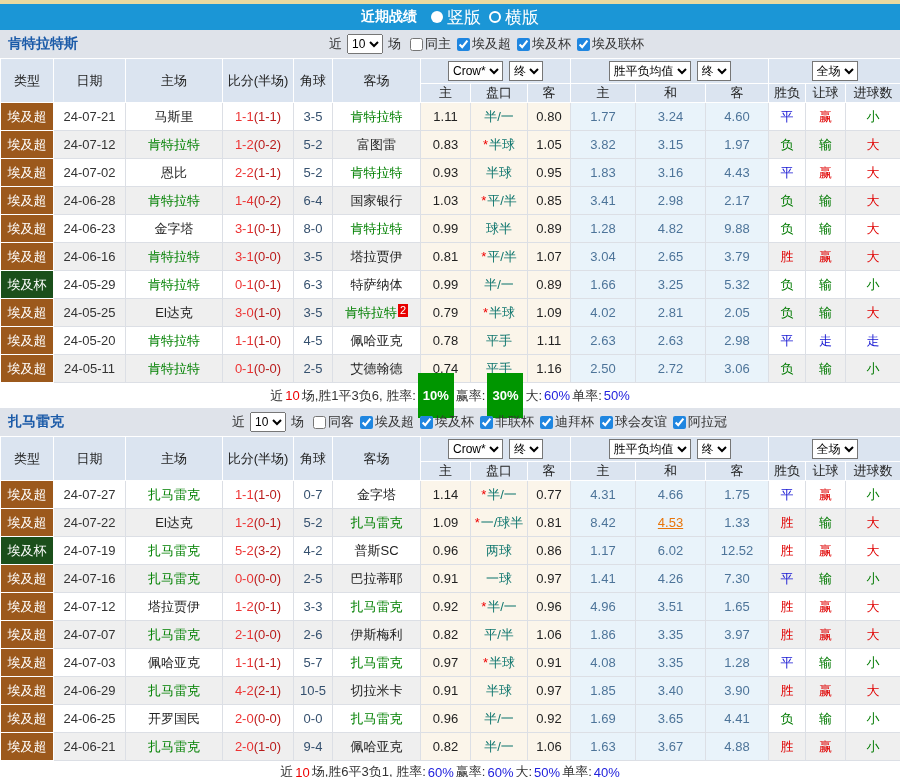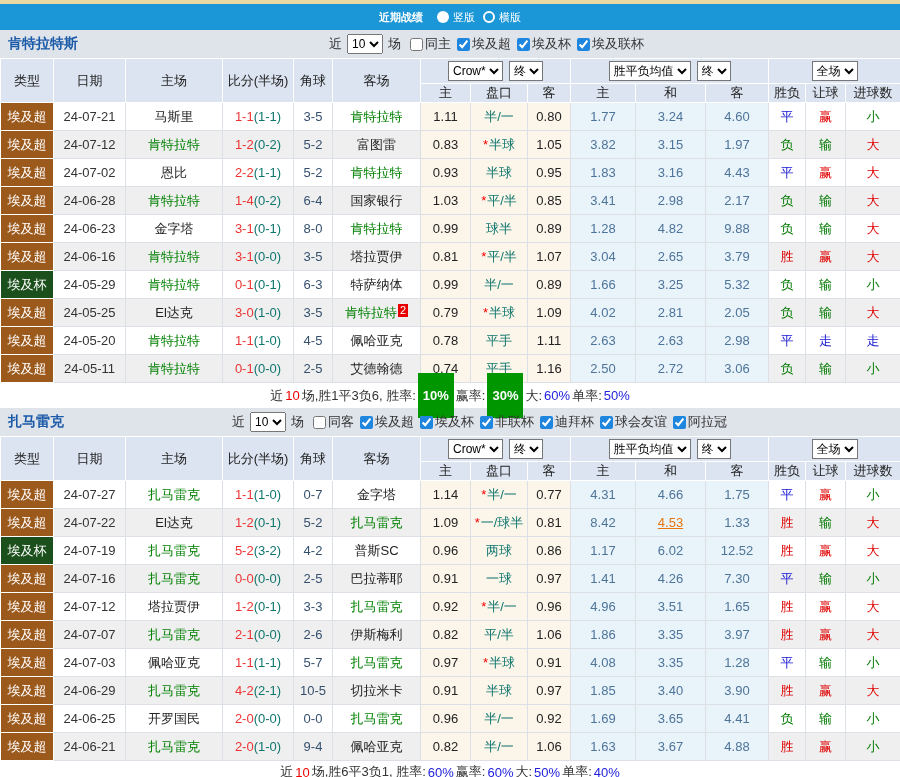--- a/index.html
+++ b/index.html
@@ -1,44 +1,44 @@
 <!DOCTYPE html>
 <html><head>
 <meta charset="utf-8">
 <style>
   html,body{margin:0;padding:0;}
   body{width:900px;font-family:"Liberation Sans","DejaVu Sans",sans-serif;font-size:13px;color:#333;background:#fff;}
   .topstrip{height:4px;background:#ead9a0;}
   .topbar{height:26px;background:#1b96d6;display:flex;align-items:center;justify-content:center;color:#fff;}
-  .topbar .title{font-weight:bold;font-size:11px;margin-right:6px;}
+  .topbar .title{font-weight:bold;font-size:14px;margin-right:6px;}
   .radio{width:12px;height:12px;border-radius:50%;display:inline-block;box-sizing:border-box;margin:0 4px 0 8px;cursor:pointer;}
   .radio.sel{background:#fff;}
   .radio.unsel{border:2px solid #fff;background:transparent;}
-  .rlabel{font-size:11px;cursor:pointer;}
+  .rlabel{font-size:17px;cursor:pointer;}
   .sec-head{height:28px;background:#dfe3ea;display:flex;align-items:center;padding:0 8px;box-sizing:border-box;}
   .team{font-weight:bold;color:#1a5aa8;font-size:14px;white-space:nowrap;}
   .filters{flex:1;display:flex;align-items:center;justify-content:center;font-size:13px;white-space:nowrap;}
   .filters .flabel{margin:0 3px;}
   .filters select{font-size:12px;height:20px;margin:0 2px;}
   .fchk{display:inline-flex;align-items:center;margin-left:6px;cursor:pointer;}
   .fchk input{width:13px;height:13px;margin:0 2px 0 0;accent-color:#1f86e0;}
   table{border-collapse:collapse;table-layout:fixed;width:900px;}
   th{background:#dbe4f0;border:1px solid #fff;font-weight:normal;font-size:13px;color:#222;padding:0;text-align:center;}
   thead tr.grp th{height:24px;}
   thead tr.sub th{height:17px;}
   thead select{font-size:12px;height:20px;margin:0 3px;background:#fff;border:1px solid #767676;}
   td{height:27px;padding:0;text-align:center;border:1px solid #dcdfe5;font-size:13px;background:#fff;overflow:hidden;white-space:nowrap;}
   td.type{color:#fff;border:1px solid #fff;}
   tr.alt td.rowbg{background:#efefef;}
   td.odds,td.hcp{background:#fbf5ea;color:#222;}
   td.avg{background:#e9f3fa;color:#4d7499;}
   td.team-cell{color:#222;}
   td.team-cell.g{color:#008000;}
   .s-red{color:#e33;}
-  .s-half,.corner-txt{color:#0f766e;}
+  .s-half,.corner-txt{color:#b91c1c;}
   td.corner{color:#35506e;}
   .hcptxt{color:#0f766e;}
   .star{color:#e00;margin-right:1px;}
   .badge2{background:#e80000;color:#fff;font-size:11px;line-height:13px;display:inline-block;padding:0 2px;vertical-align:top;margin-left:1px;}
   .hl{color:#e8750a;text-decoration:underline;cursor:pointer;}
   td.resv{font-weight:normal;}
   .summary{height:25px;display:flex;align-items:center;justify-content:center;font-size:13px;background:#fff;}
   .summary.last{height:22px;}
   .summary span{margin:0 1px;}
   .t-red{color:#e00;}

